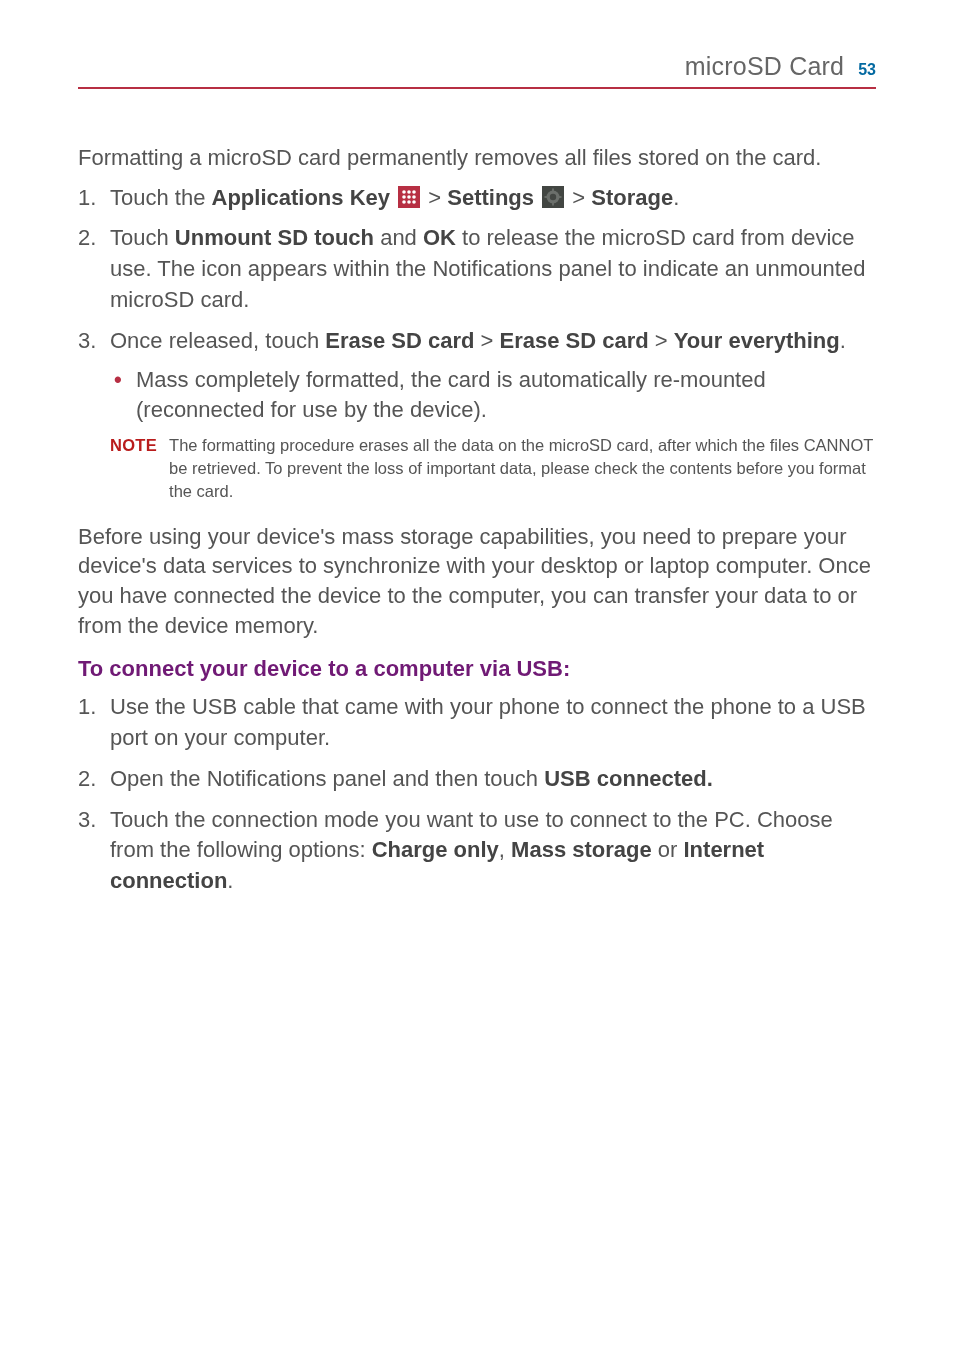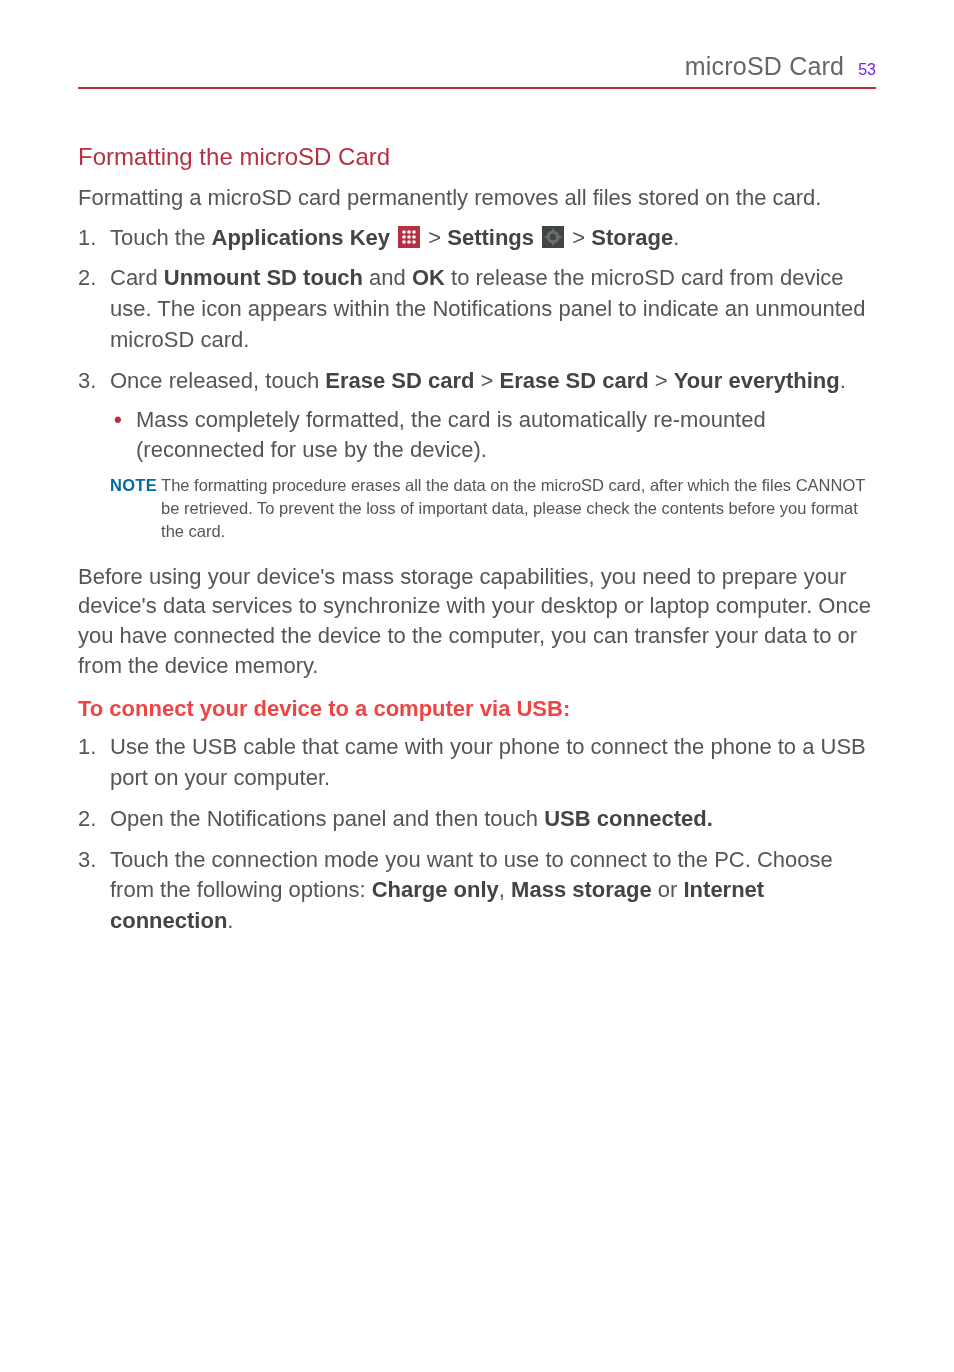--- a/index.html
+++ b/index.html
@@ -20,23 +20,23 @@
     margin-bottom: 54px;
   }
   .header-title {
     font-size: 25px;
     color: #666;
     font-weight: 400;
     letter-spacing: 0.2px;
   }
   .header-page {
     font-size: 16px;
-    color: #6d28d9;
+    color: #0369a1;
     margin-left: 14px;
-    font-weight: 400;
+    font-weight: 700;
   }
   .section-heading {
     font-size: 24px;
     color: #b72f43;
     font-weight: 500;
     margin-bottom: 12px;
     margin-top: 8px;
   }
   .body-para {
     font-size: 22px;
@@ -98,45 +98,44 @@
     font-weight: bold;
   }
   .note-block {
     display: flex;
     font-size: 16.5px;
     color: #555;
     line-height: 1.4;
     margin: 8px 0 18px 32px;
   }
   .note-label {
-    color: #0369a1;
+    color: #b91c1c;
     font-weight: 700;
     flex-shrink: 0;
-    margin-right: 4px;
+    margin-right: 12px;
     letter-spacing: 0.3px;
   }
   .sub-heading {
     font-size: 22px;
     font-weight: 700;
-    color: #ef4444;
+    color: #701a75;
     margin-top: 16px;
     margin-bottom: 10px;
   }
 </style>
 </head>
 <body>
 
 <div class="page">
 
   <div class="header">
     <span class="header-title">microSD Card</span>
     <span class="header-page">53</span>
   </div>
 
-  <div class="section-heading">Formatting the microSD Card</div>
   <div class="body-para">Formatting a microSD card permanently removes all files stored on the card.</div>
 
   <ol class="steps">
     <li>
       <span>Touch the </span><span class="bold">Applications Key</span>
       <span class="icon-inline">
         <svg viewBox="0 0 22 22" width="22" height="22">
           <rect x="0" y="0" width="22" height="22" fill="#b72f43"></rect>
           <circle cx="6" cy="6" r="1.8" fill="#fff"></circle>
             <circle cx="11" cy="6" r="1.8" fill="#fff"></circle>
@@ -159,21 +158,21 @@
             <rect x="10.1" y="2.5" width="1.8" height="3"></rect>
               <rect x="10.1" y="16.5" width="1.8" height="3"></rect>
             <rect x="2.5" y="10.1" width="3" height="1.8"></rect>
               <rect x="16.5" y="10.1" width="3" height="1.8"></rect>
           </g>
         </svg>
       </span>
       <span> &gt; </span><span class="bold">Storage</span><span>.</span>
     </li>
     <li>
-      <span>Card </span><span class="bold">Unmount SD touch</span><span> and </span><span class="bold">OK</span><span> to release the microSD card from device use. The icon appears within the Notifications panel to indicate an unmounted microSD card.</span>
+      <span>Touch </span><span class="bold">Unmount SD touch</span><span> and </span><span class="bold">OK</span><span> to release the microSD card from device use. The icon appears within the Notifications panel to indicate an unmounted microSD card.</span>
     </li>
     <li>
       <span>Once released, touch </span><span class="bold">Erase SD card</span><span> &gt; </span><span class="bold">Erase SD card</span><span> &gt; </span><span class="bold">Your everything</span><span>.</span>
       <ul class="bullet-list">
         <li>Mass completely formatted, the card is automatically re-mounted (reconnected for use by the device).</li>
       </ul>
       <div class="note-block" style="margin-left:0;">
         <span class="note-label">NOTE</span>
         <span>The formatting procedure erases all the data on the microSD card, after which the files CANNOT be retrieved. To prevent the loss of important data, please check the contents before you format the card.</span>
       </div>

